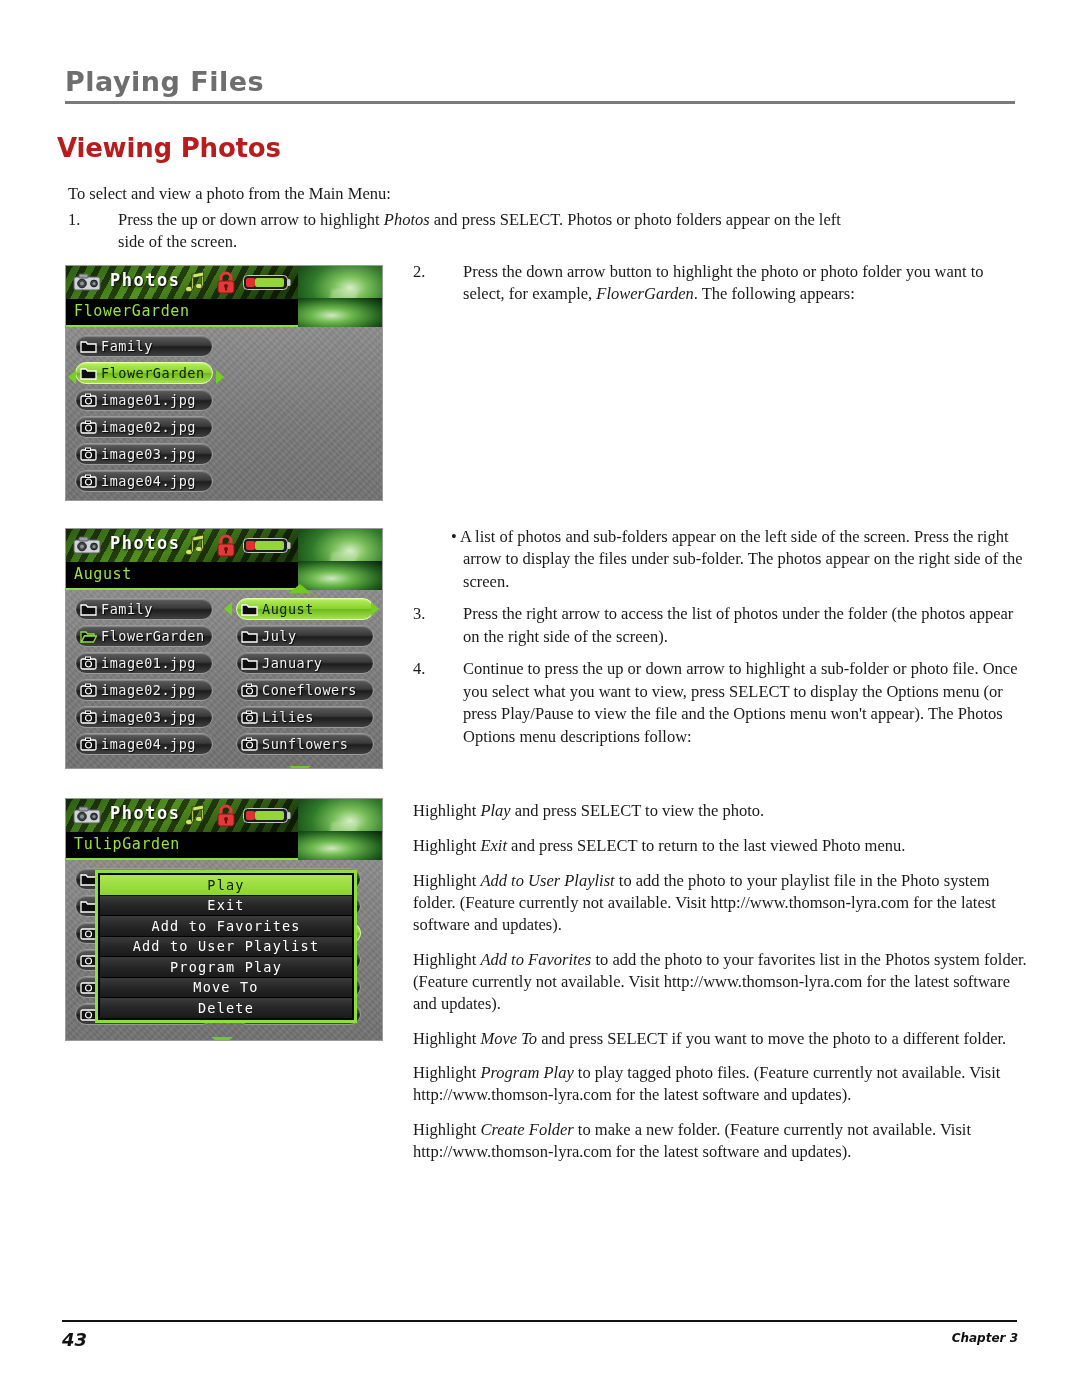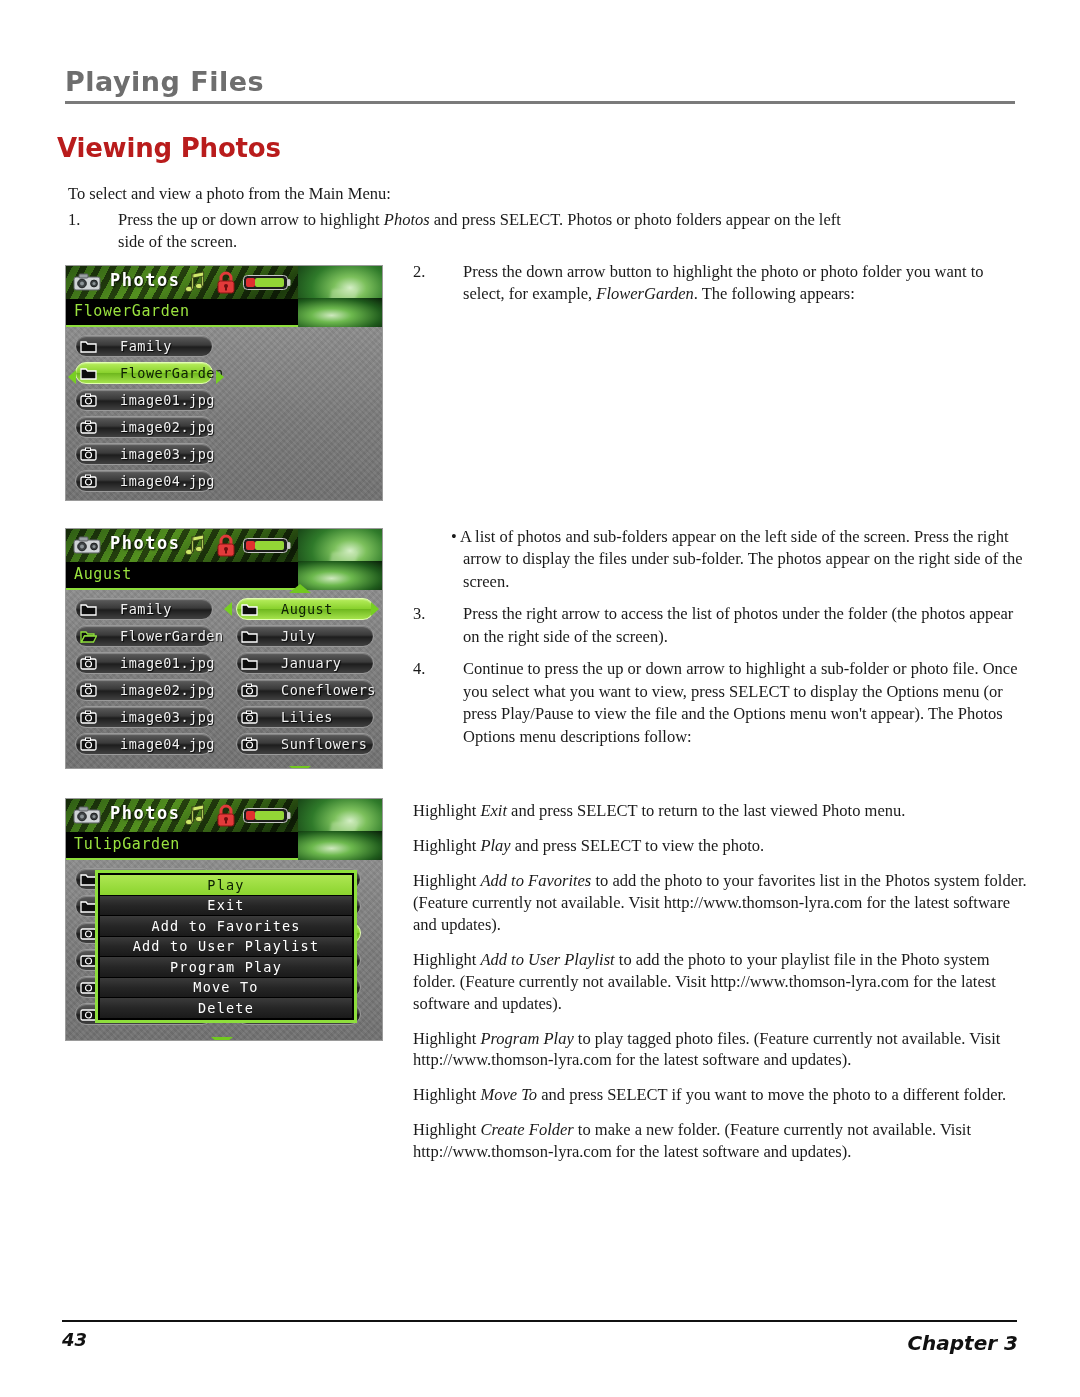--- a/index.html
+++ b/index.html
@@ -118,21 +118,21 @@
     font-size: 18px;
     color: #111;
   }
   .chapter-foot {
     position: absolute;
     right: 62px;
     top: 1331px;
     font-family: "DejaVu Sans", sans-serif;
     font-style: italic;
     font-weight: bold;
-    font-size: 20px;
+    font-size: 12px;
     color: #111;
   }
 
   
   .device {
     position: absolute;
     left: 65px;
     width: 318px;
     background: #6d6d6d;
     font-family: "DejaVu Sans Mono", monospace;
@@ -226,21 +226,20 @@
     height: 22px;
     border-radius: 11px;
     background: linear-gradient(180deg, #5d5d5d 0%, #3a3a3a 45%, #1d1d1d 55%, #414141 100%);
     border: 1px solid #9a9a9a;
     box-shadow: inset 0 1px 1px rgba(255,255,255,0.28);
     display: flex;
     align-items: center;
     box-sizing: border-box;
     padding-left: 4px;
     margin-bottom: 5px;
-    gap: 19px;
   }
   .pill.sel {
     background: linear-gradient(180deg, #b7ee5c 0%, #8ad22e 48%, #6fb81e 52%, #a5e34c 100%);
     border-color: #e2ffb0;
   }
   .pill .lbl {
     font-size: 13.5px;
     color: #f2f2f2;
     letter-spacing: 0.5px;
     margin-left: 4px;
@@ -350,26 +349,26 @@
       <span class="num">3.</span>
       <span>Press the right arrow to access the list of photos under the folder (the photos appear on the right side of the screen).</span>
     </div>
     <div class="numitem">
       <span class="num">4.</span>
       <span>Continue to press the up or down arrow to highlight a sub-folder or photo file. Once you select what you want to view, press SELECT to display the Options menu (or press Play/Pause to view the file and the Options menu won't appear). The Photos Options menu descriptions follow:</span>
     </div>
   </div>
 
   <div class="col-right rt-block-c" style="position:absolute;">
+    <div class="para"><span>Highlight </span><i>Play</i><span> and press SELECT to view the photo.</span></div>
     <div class="para"><span>Highlight </span><i>Exit</i><span> and press SELECT to return to the last viewed Photo menu.</span></div>
-    <div class="para"><span>Highlight </span><i>Play</i><span> and press SELECT to view the photo.</span></div>
+    <div class="para"><span>Highlight </span><i>Add to User Playlist</i><span> to add the photo to your playlist file in the Photo system folder. (Feature currently not available. Visit http://www.thomson-lyra.com for the latest software and updates).</span></div>
     <div class="para"><span>Highlight </span><i>Add to Favorites</i><span> to add the photo to your favorites list in the Photos system folder. (Feature currently not available. Visit http://www.thomson-lyra.com for the latest software and updates).</span></div>
-    <div class="para"><span>Highlight </span><i>Add to User Playlist</i><span> to add the photo to your playlist file in the Photo system folder. (Feature currently not available. Visit http://www.thomson-lyra.com for the latest software and updates).</span></div>
+    <div class="para"><span>Highlight </span><i>Move To</i><span> and press SELECT if you want to move the photo to a different folder.</span></div>
     <div class="para"><span>Highlight </span><i>Program Play</i><span> to play tagged photo files. (Feature currently not available. Visit http://www.thomson-lyra.com for the latest software and updates).</span></div>
-    <div class="para"><span>Highlight </span><i>Move To</i><span> and press SELECT if you want to move the photo to a different folder.</span></div>
     <div class="para"><span>Highlight </span><i>Create Folder</i><span> to make a new folder. (Feature currently not available. Visit http://www.thomson-lyra.com for the latest software and updates).</span></div>
   </div>
 
   <div class="device dev1">
     <div class="dev-header">
       <svg class="cam-icon" viewBox="0 0 30 22">
         <rect x="2" y="6" width="26" height="13" rx="2" fill="#cfd3d6" stroke="#5b5f62"></rect>
         <rect x="7" y="3" width="9" height="4" rx="1" fill="#9aa0a4" stroke="#5b5f62"></rect>
         <circle cx="10" cy="12.5" r="4.3" fill="#3d4245" stroke="#1c1f21"></circle>
         <circle cx="10" cy="12.5" r="2" fill="#8c9498"></circle>

